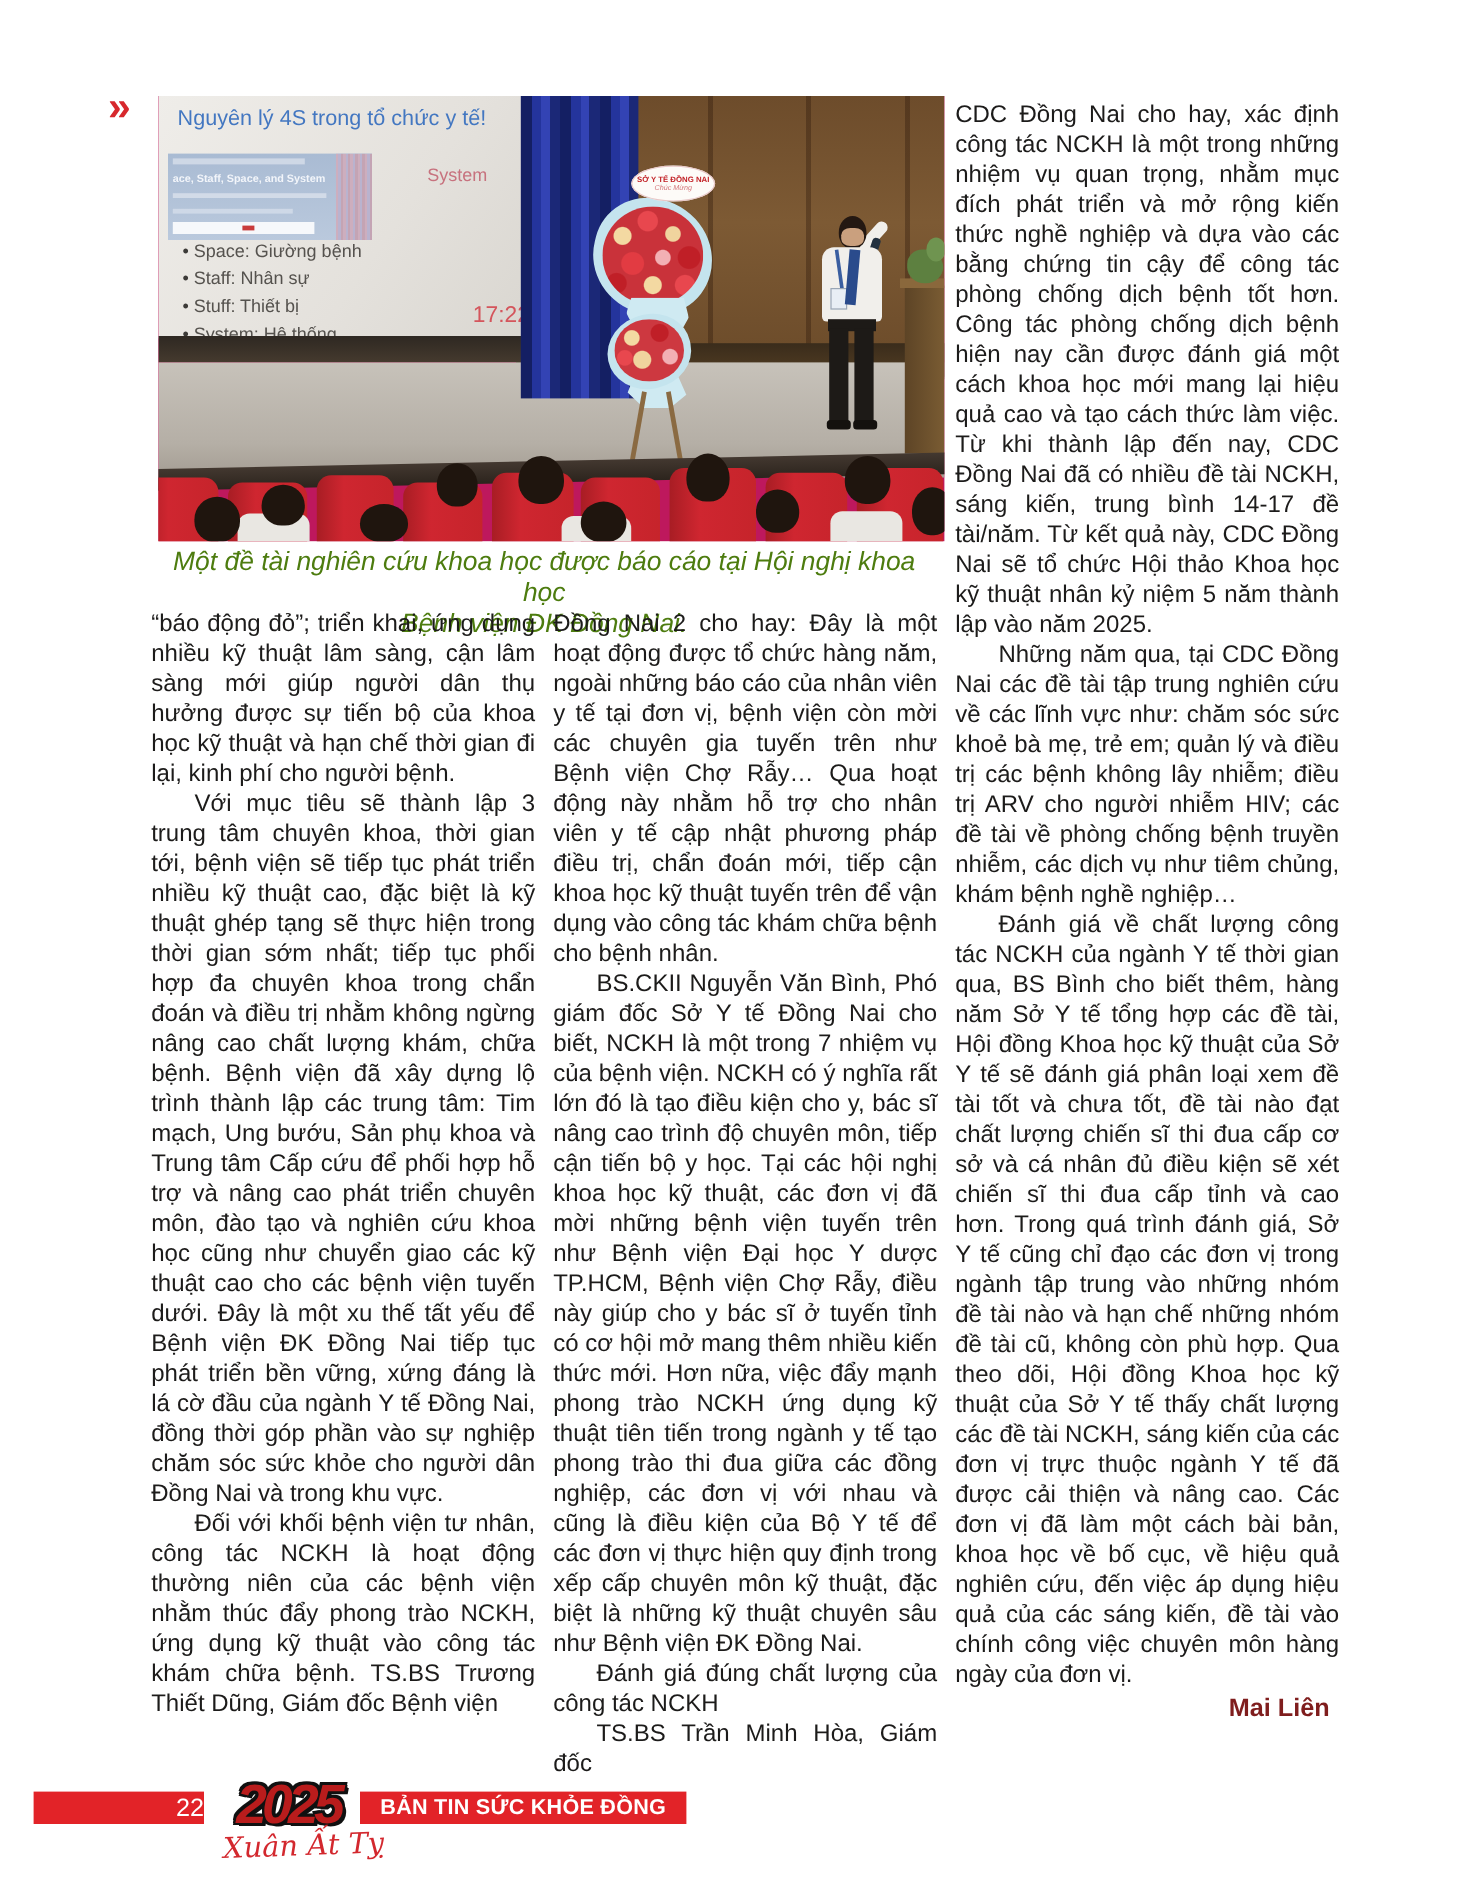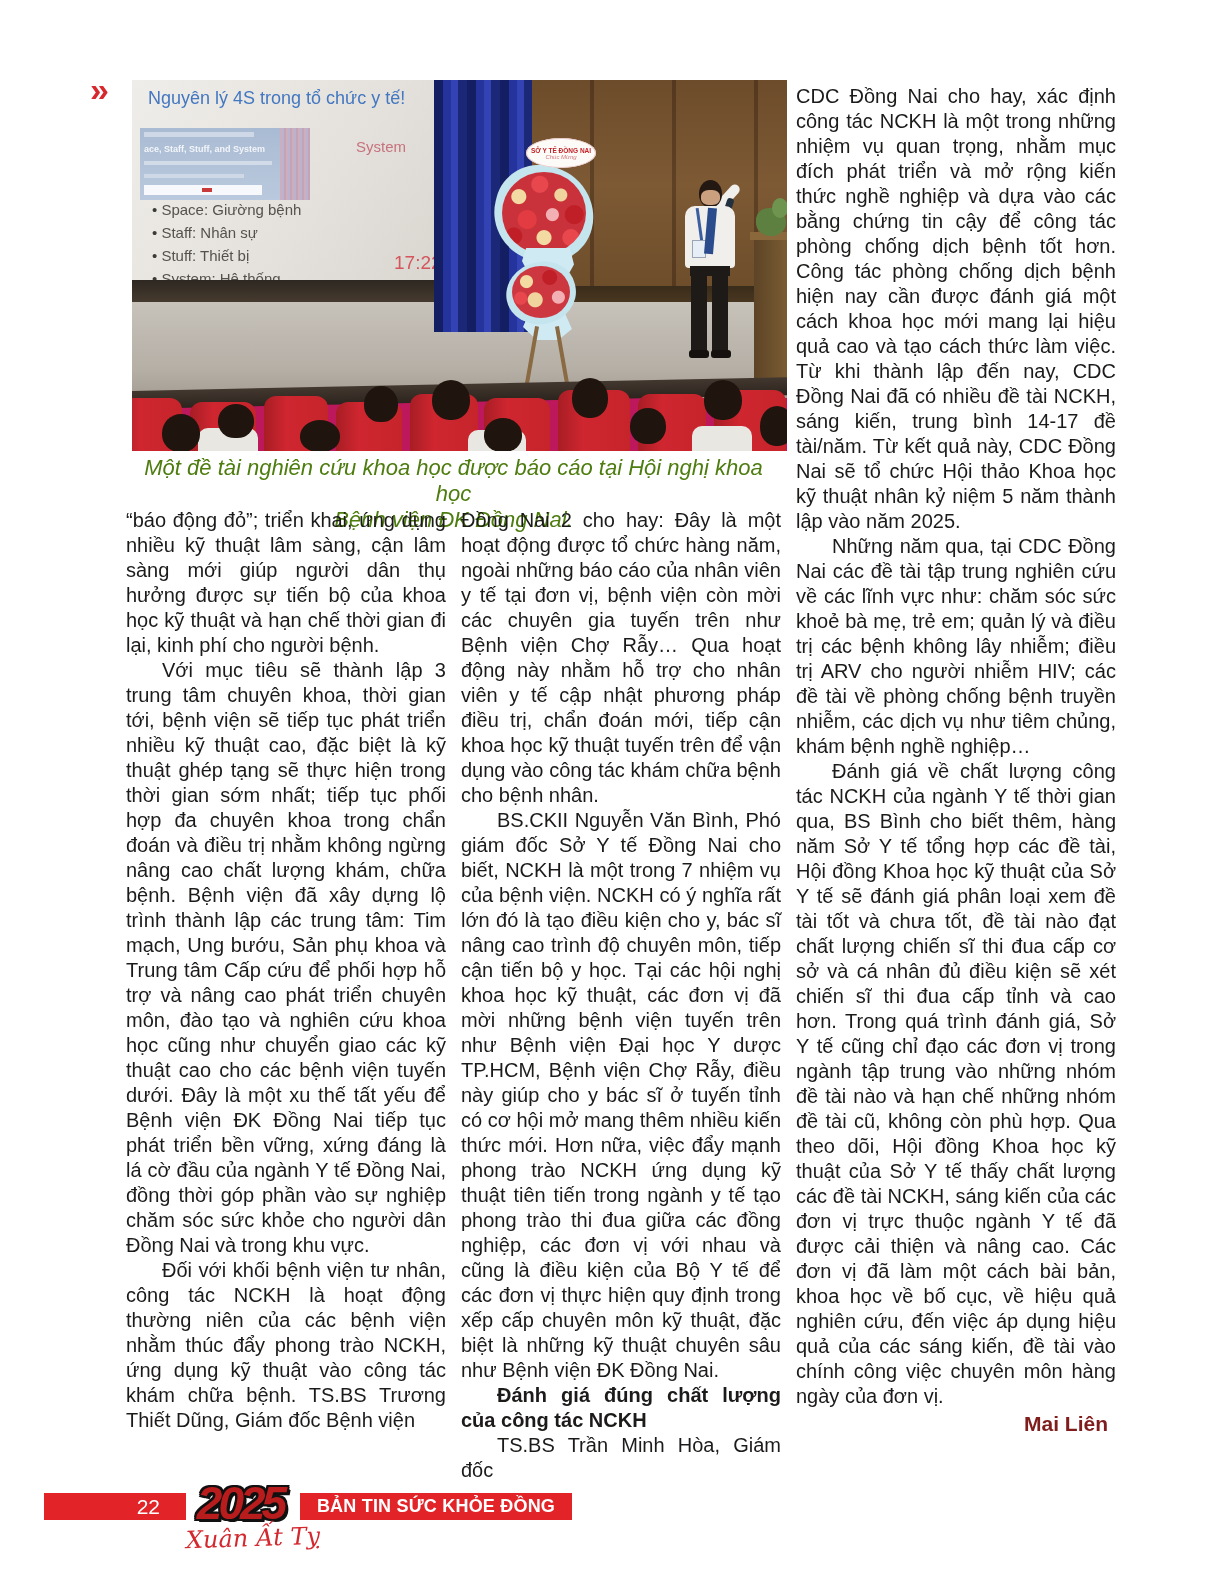--- a/index.html
+++ b/index.html
@@ -101,26 +101,26 @@
   .caption { left:126px; top:455px; width:655px; text-align:center; font-style:italic;
     font-size:22px; line-height:26px; color:#4d7c0f; }
 
   
   .col { width:320px; font-size:20px; line-height:25px; text-align:justify; color:#1c1b1a; }
   .col p { margin:0; text-indent:36px; }
   .col p.cont { text-indent:0; }
   .col1 { left:126px; top:508px; }
   .col2 { left:461px; top:508px; }
   .col3 { left:796px; top:84px; }
-  .col .subhead { font-weight:bold; text-indent:36px; margin:0; }
+  .col .subhead { font-weight:normal; text-indent:36px; margin:0; }
   .byline { left:796px; top:1412px; width:312px; text-align:right; font-weight:bold; font-size:21px; color:#7f1d1d; }
 
   
-  .pgnum-bar { left:44px; top:1493px; width:142px; height:27px; background:#e22328;
-    color:#ffffff; font-size:21px; text-align:right; line-height:27px; padding-right:26px; box-sizing:border-box; }
+  .pgnum-bar { left:28px; top:1493px; width:142px; height:27px; background:#e22328;
+    color:#ffffff; font-size:21px; text-align:right; line-height:27px; box-sizing:border-box; }
   .logo2025 { left:188px; top:1478px; width:104px; height:50px; font-size:46px; font-weight:bold; font-style:italic;
     color:#b91c1c; letter-spacing:-4px; line-height:50px; text-align:center;
     text-shadow:2px 0 #111,-2px 0 #111,0 2px #111,0 -2px #111,2px 2px #111,-2px -2px #111,2px -2px #111,-2px 2px #111,3px 3px #111; }
   .script { left:178px; top:1524px; width:150px; text-align:center; font-family:"DejaVu Serif","Liberation Serif",serif;
     font-style:italic; font-size:24px; color:#d3282e; transform:rotate(-2deg); }
   .banner-bar { left:300px; top:1493px; width:272px; height:27px; background:#e22328;
     color:#ffffff; font-weight:bold; font-size:18px; text-align:center; line-height:27px; letter-spacing:.2px; }
 </style>
 </head>
 <body>
@@ -131,21 +131,21 @@
 
   <div class="abs photo">
     <div class="abs ph-wall"></div>
     <div class="abs ph-wall-base"></div>
 
     <div class="abs ph-screen">
       <div class="abs slide-title">Nguyên lý 4S trong tổ chức y tế!</div>
       <div class="abs paper-box">
         <div class="paper-stripes"></div>
         <div class="paper-topline"></div>
-        <div class="paper-title">ace, Staff, Stuff, and System</div>
+        <div class="paper-title">ace, Staff, Space, and System</div>
         <div class="paper-sub"></div>
         <div class="paper-sub2"></div>
         <div class="paper-search"></div>
         <div class="paper-dot"></div>
       </div>
       <div class="abs paper-side-label">System</div>
       <div class="abs slide-bullets">
         <div>Space: Giường bệnh</div>
         <div>Staff: Nhân sự</div>
         <div>Stuff: Thiết bị</div>

